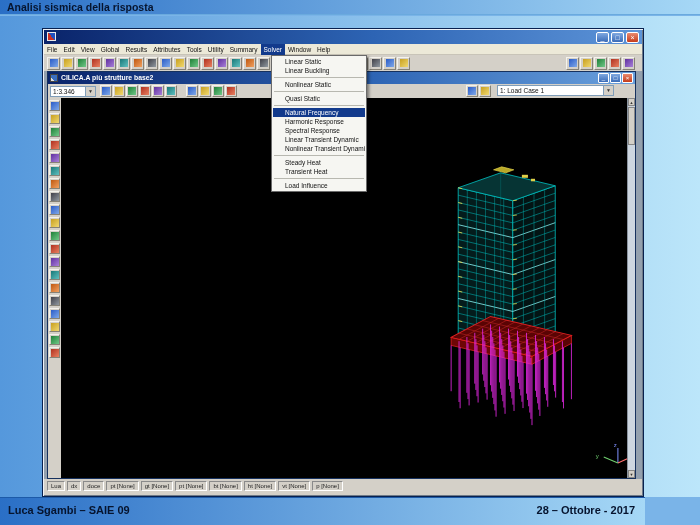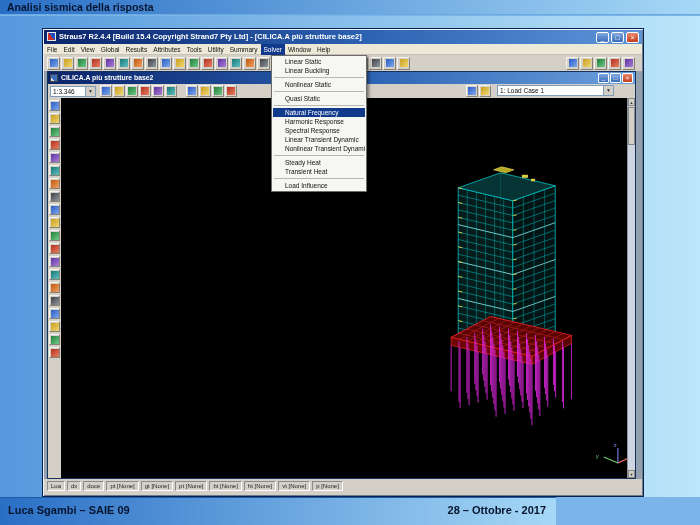--- a/index.html
+++ b/index.html
@@ -13,21 +13,21 @@
     position:absolute; left:0; top:0; width:700px; height:15px;
     background:linear-gradient(90deg,#2a6fc6,#a6d8f6);
     border-bottom:1px solid #6aaade;
   }
   .s-title { position:absolute; left:7px; top:1px; font-size:10.5px; font-weight:bold; color:#06142e; white-space:nowrap; }
   .s-body {
     position:absolute; left:0; top:16px; width:700px; height:481px;
     background:linear-gradient(90deg,#5598dc,#bce6fa);
   }
   .s-bot {
-    position:absolute; left:0; top:497px; width:556px; height:28px;
+    position:absolute; left:0; top:497px; width:645px; height:28px;
     background:linear-gradient(90deg,#2a6fc6,#a6d8f6);
     border-top:1px solid #1c5aa8;
   }
   .f-left { position:absolute; left:8px; top:6px; font-size:11px; font-weight:bold; color:#06142e; }
   .f-right { position:absolute; right:10px; top:6px; font-size:11px; font-weight:bold; color:#06142e; }
 
   
   .app {
     position:absolute; left:42px; top:28px; width:602px; height:469px;
     background:#d4d0c8; border:1px solid #08214f;
@@ -133,21 +133,20 @@
 <div id="root">
   <div class="s-body"></div>
 
   <div class="s-top">
     <span class="s-title">Analisi sismica della risposta</span>
   </div>
 
   <div class="app">
     <div class="tbar">
       <span class="app-icon"></span>
-      <span class="tbar-text">Straus7 R2.4.4 [Build 15.4 Copyright Strand7 Pty Ltd] - [CILICA.A più strutture base2]</span>
       <span class="win-btns">
         <span class="wbtn min"></span>
         <span class="wbtn max"></span>
         <span class="wbtn close"></span>
       </span>
     </div>
 
     <div class="menubar">
         <span class="mitem">File</span>
         <span class="mitem">Edit</span>

